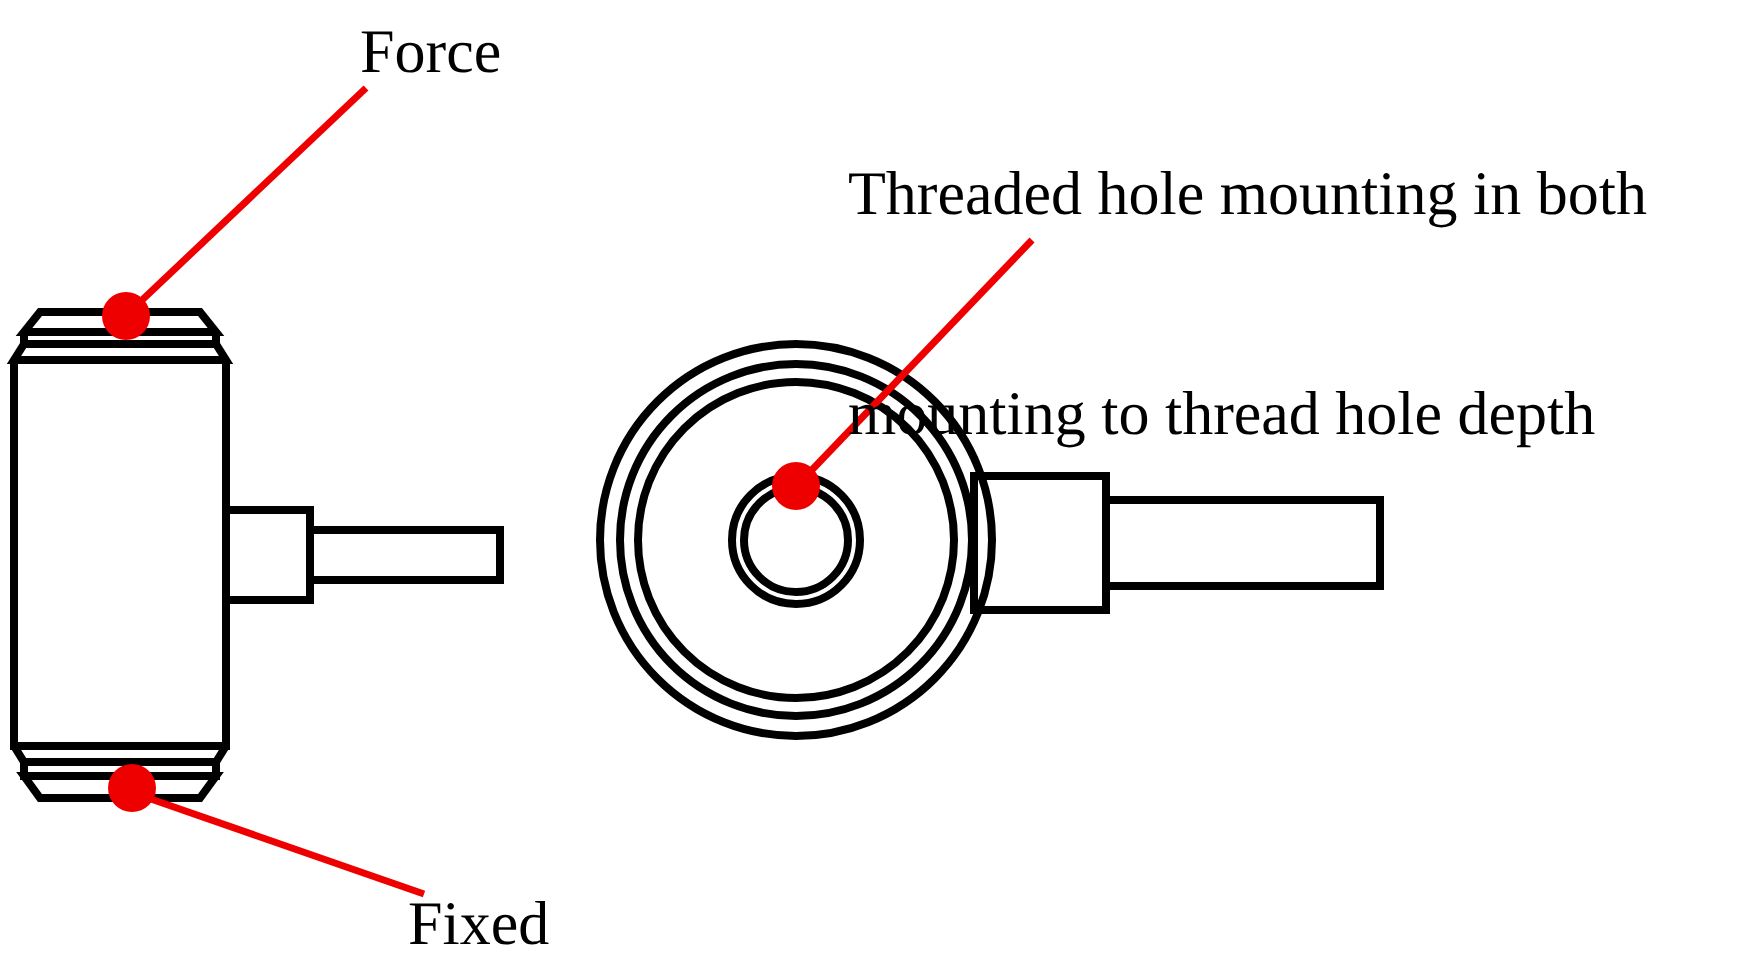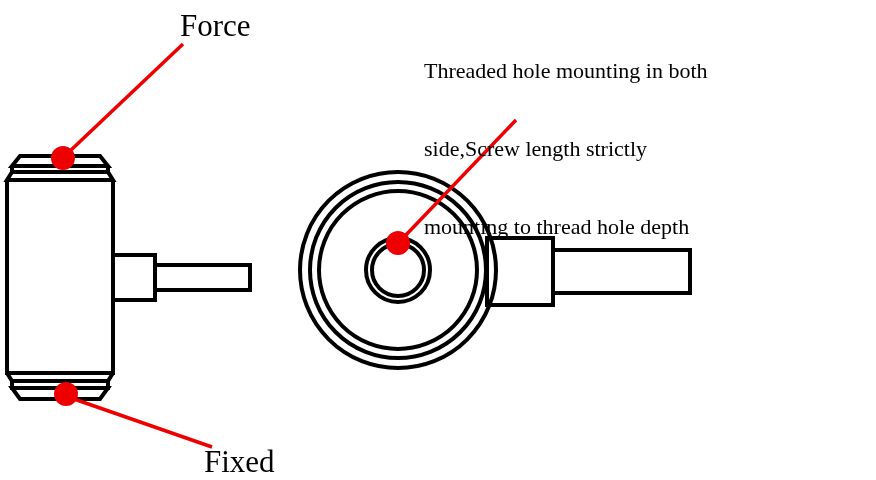--- a/index.html
+++ b/index.html
@@ -12,21 +12,21 @@
   }
   #stage{position:absolute;inset:0;width:876px;height:480px;}
   .lbl{
     position:absolute;
     color:#000000;
     white-space:pre;
     line-height:1.18;
   }
   #force-label{left:180px;top:8px;font-size:31px;}
   #fixed-label{left:204px;top:444px;font-size:31px;}
-  #note-label{left:424px;top:6px;font-size:22px;}
+  #note-label{left:424px;top:6px;font-size:31px;}
   svg{position:absolute;left:0;top:0;}
 </style>
 </head>
 <body>
 
 <div id="stage">
 
   <svg id="drawing" width="876" height="480" viewBox="0 0 876 480">
 
     <g fill="none" stroke="#000000" stroke-width="4" stroke-linejoin="miter">
@@ -73,17 +73,16 @@
       <circle cx="398" cy="243" r="12"></circle>
     </g>
   </svg>
 
   <div class="lbl" id="force-label">Force</div>
 
   <div class="lbl" id="fixed-label">Fixed</div>
 
   <div class="lbl" id="note-label">
     <div>Threaded hole mounting in both</div>
-    <div>side,Screw length strictly</div>
     <div>mounting to thread hole depth</div>
   </div>
 
 </div>
 
 </body></html>

